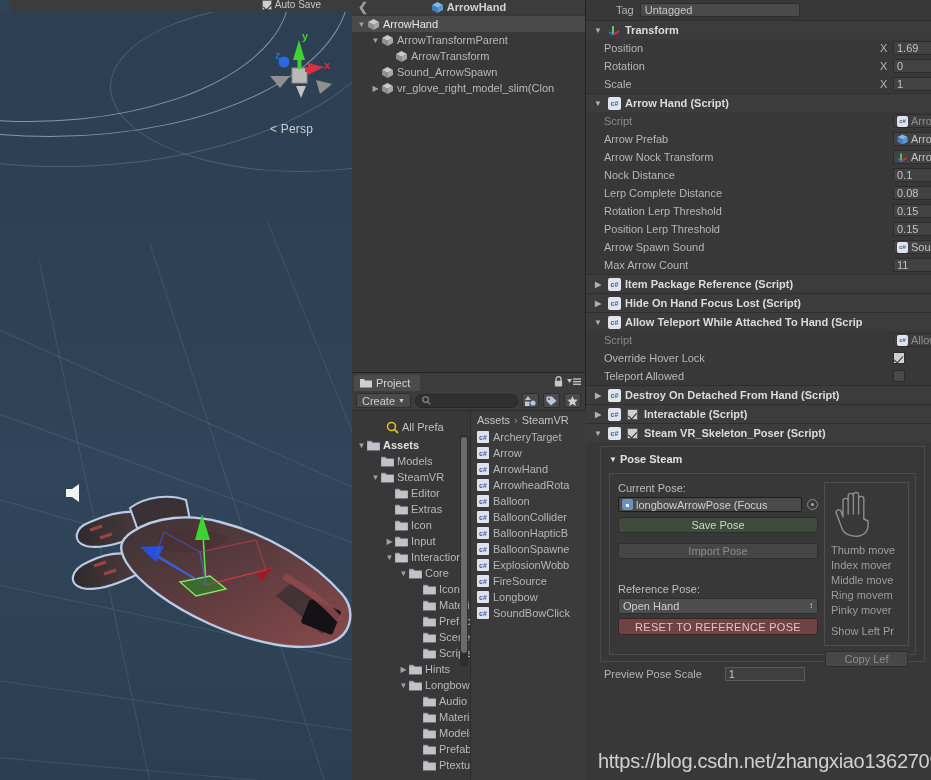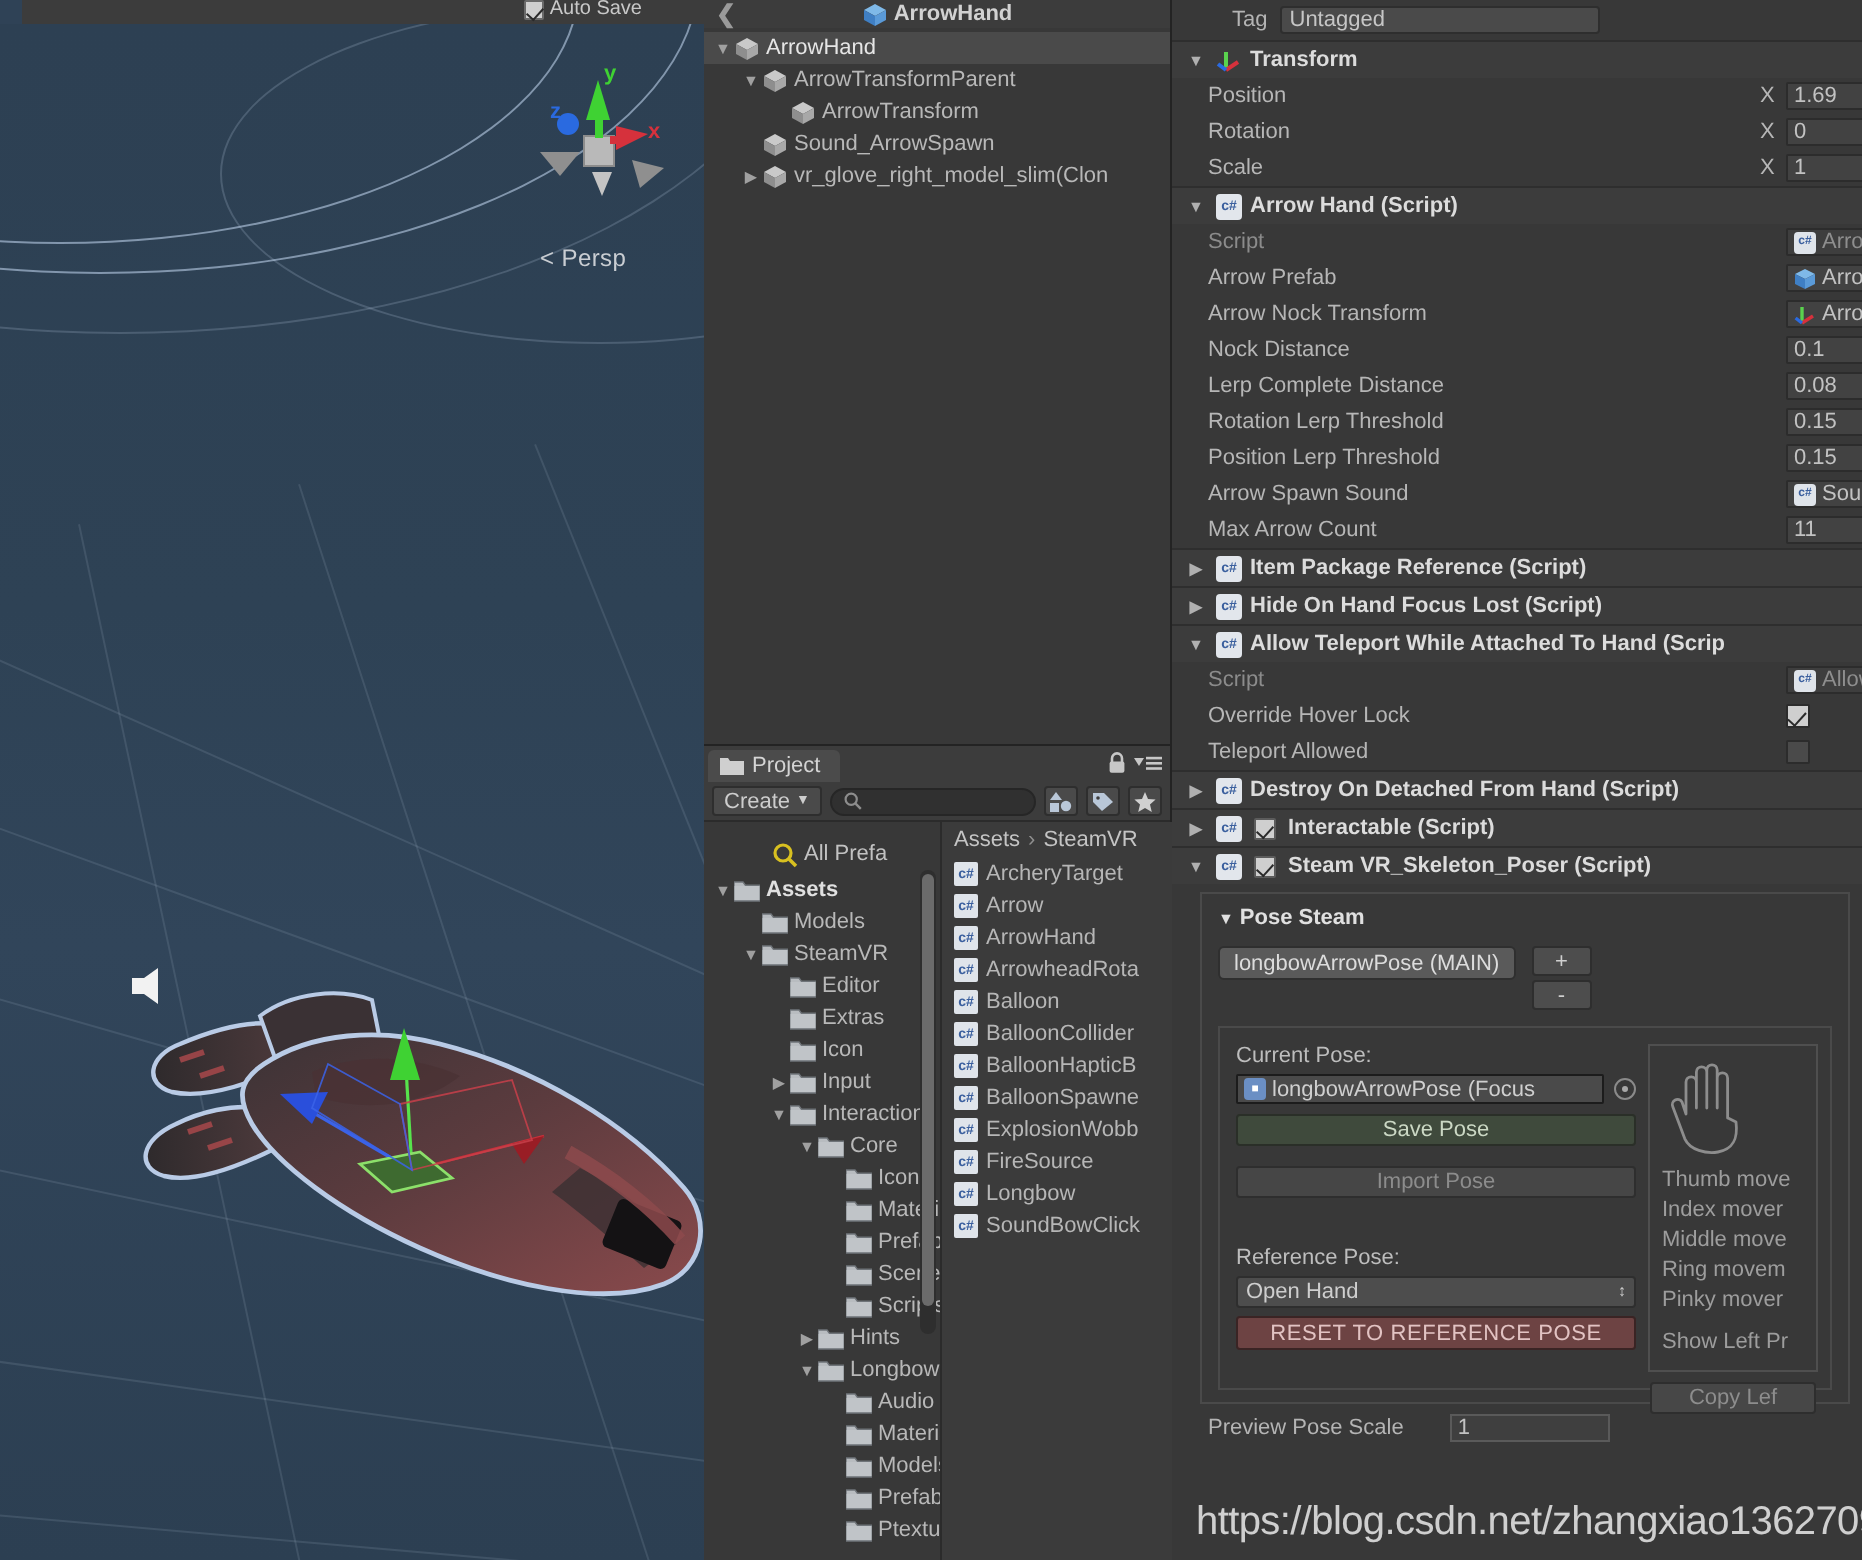--- a/index.html
+++ b/index.html
@@ -896,33 +896,20 @@
       <span class="hcheck"></span>
       <span style="margin-left:2px;">Steam VR_Skeleton_Poser (Script)</span>
     </div>
 
     <div id="pose-wrap">
       <div id="pose-box">
         <div id="pose-title">
           <span style="font-size:8px;">▼</span>
           <span>Pose Steam</span>
         </div>
-        <div id="pose-tabrow">
-          <div id="pose-pill">
-            <span>longbowArrowPose (MAIN)</span>
-          </div>
-          <div class="plusminus">
-            <div class="pmbtn">
-              <span>+</span>
-            </div>
-            <div class="pmbtn">
-              <span>-</span>
-            </div>
-          </div>
-        </div>
 
         <div id="pose-inner">
           <div id="pose-left">
             <div class="sectlabel">Current Pose:</div>
             <div id="curpose-row">
               <div id="curpose-field">
                 <span class="minicube" style="background:#6b8fc4;color:#fff;">■</span>
                 <span>longbowArrowPose (Focus</span>
               </div>
               <span class="radio-o"></span>

